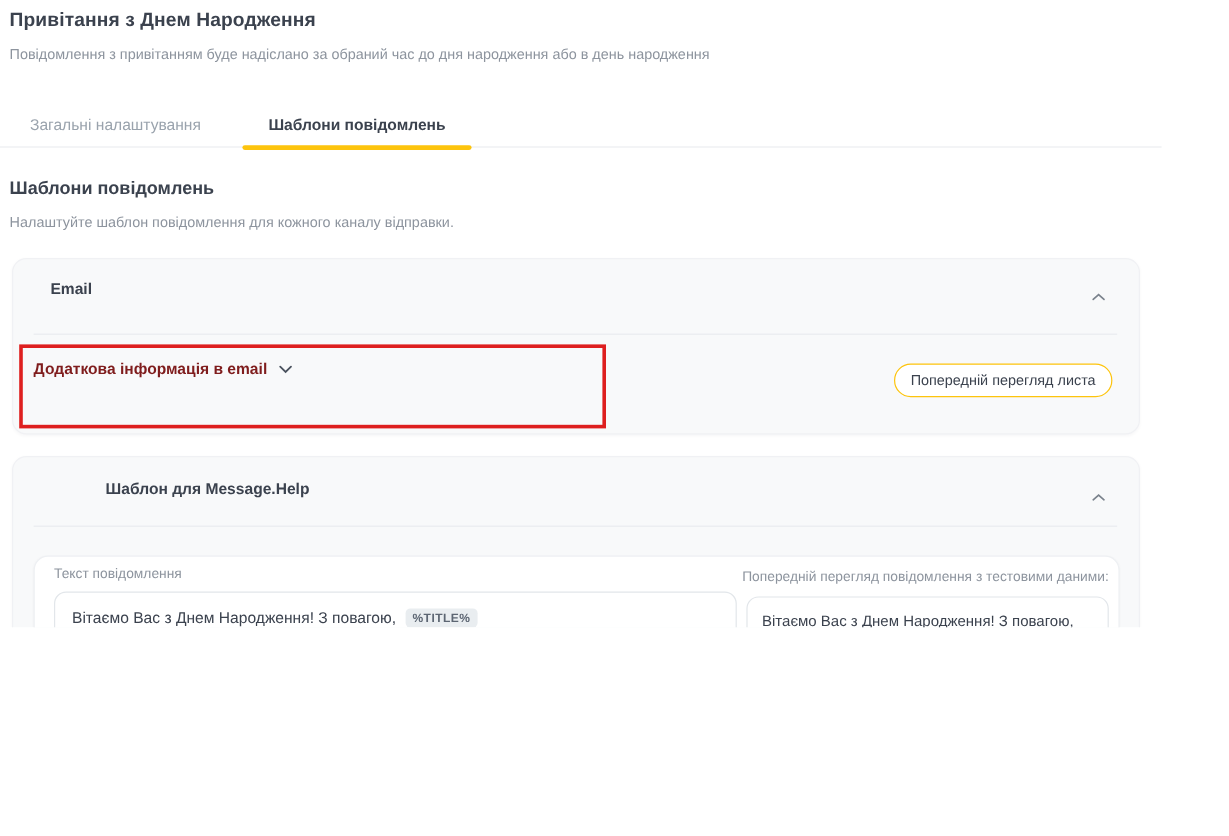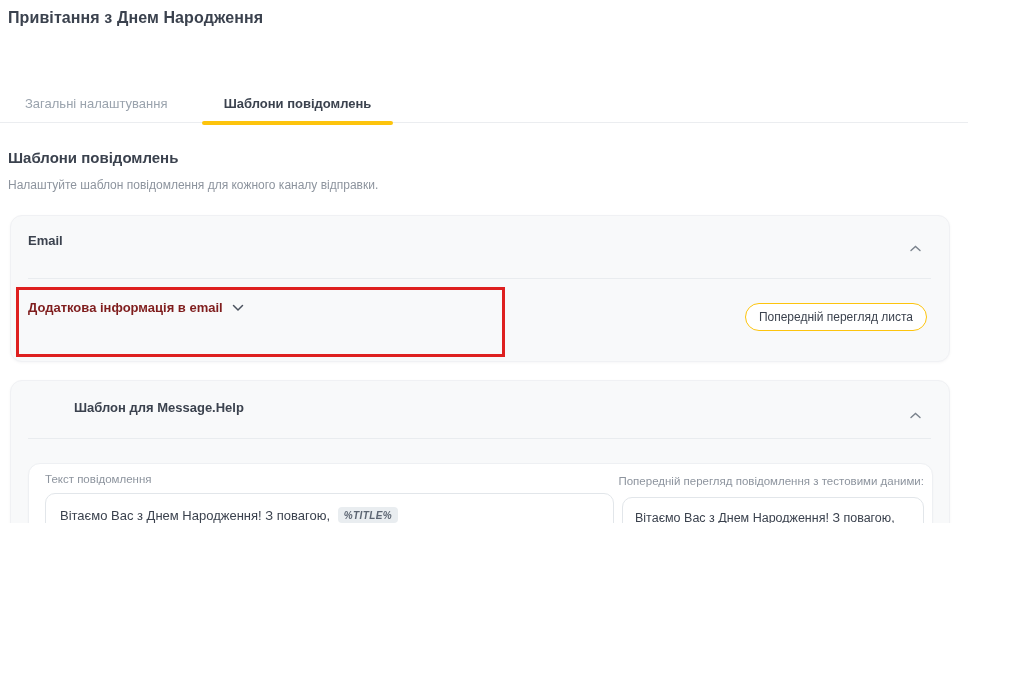--- a/index.html
+++ b/index.html
@@ -51,21 +51,21 @@
   
   .card {
     position: absolute; left: 10px; width: 940px;
     background: #f8f9fa; border: 1px solid #f0f1f4; border-radius: 12px;
     box-shadow: 0 1px 3px rgba(25, 32, 44, .04);
   }
   .card.email-card    { top: 215px; height: 147px; }
   .card.template-card { top: 380px; height: 290px; }
 
   .card-title {
-    position: absolute; left: 17px; font-size: 13px; font-weight: bold; color: #3b424e;
+    position: absolute; left: 31px; font-size: 13px; font-weight: bold; color: #3b424e;
   }
   .card-chevron { position: absolute; right: 28px; }
   .card-divider {
     position: absolute; left: 17px; right: 18px; height: 1px; background: #e9ecef;
   }
 
   
   .extra-info-title-row {
     position: absolute; left: 17px; top: 84px;
     display: flex; align-items: center; gap: 9px;
@@ -105,21 +105,21 @@
     background: #ffffff; border: 1px solid #e2e6ea; border-radius: 10px;
   }
   .message-line {
     position: absolute; left: 14px; top: 13px; right: 10px;
     font-size: 13px; color: #3b424e; white-space: nowrap;
   }
   .var-chip {
     display: inline-block; margin-left: 4px; padding: 3px 6px 2px 6px;
     background: #e9edf0; border-radius: 4px;
     font-size: 10px; font-weight: bold; letter-spacing: .4px; color: #5d6673;
-    vertical-align: 1px; cursor: pointer; font-style: italic;
+    vertical-align: 1px; cursor: pointer;
   }
   .editor-toolbar {
     position: absolute; left: 13px; bottom: 11px;
     display: flex; align-items: center; gap: 9px;
   }
   .add-var-btn {
     display: inline-flex; align-items: center; gap: 6px; height: 29px;
     padding: 0 13px; background: #ffffff;
     border: 1px solid #e0e4e9; border-radius: 16px;
     font-size: 12px; color: #3b424e; cursor: pointer;
@@ -144,20 +144,21 @@
     display: block; line-height: 40px; padding: 0 12px;
     font-size: 12.5px; color: #3b424e; white-space: nowrap; overflow: hidden;
   }
 </style>
 </head>
 <body>
 
 <div class="screen">
 
   <div class="page-title">Привітання з Днем Народження</div>
+  <div class="page-subtitle">Повідомлення з привітанням буде надіслано за обраний час до дня народження або в день народження</div>
 
   <div class="tabbar">
     <div class="tab inactive">
       <span>Загальні налаштування</span>
     </div>
     <div class="tab active">
       <span>Шаблони повідомлень</span>
       <span class="tab-underline"></span>
     </div>
   </div>

